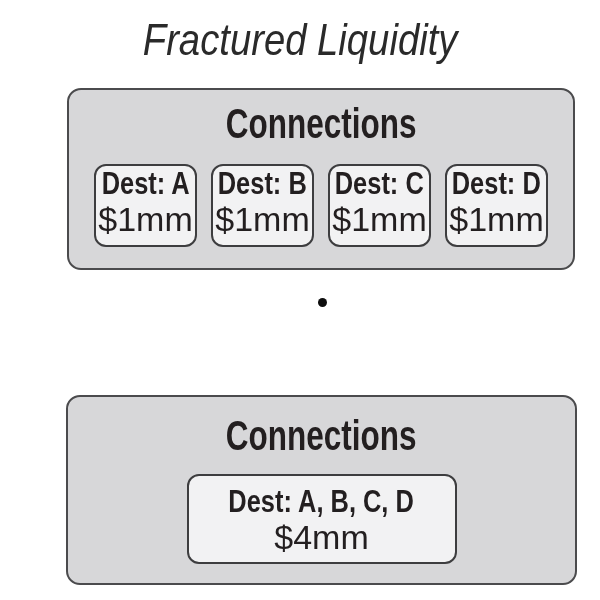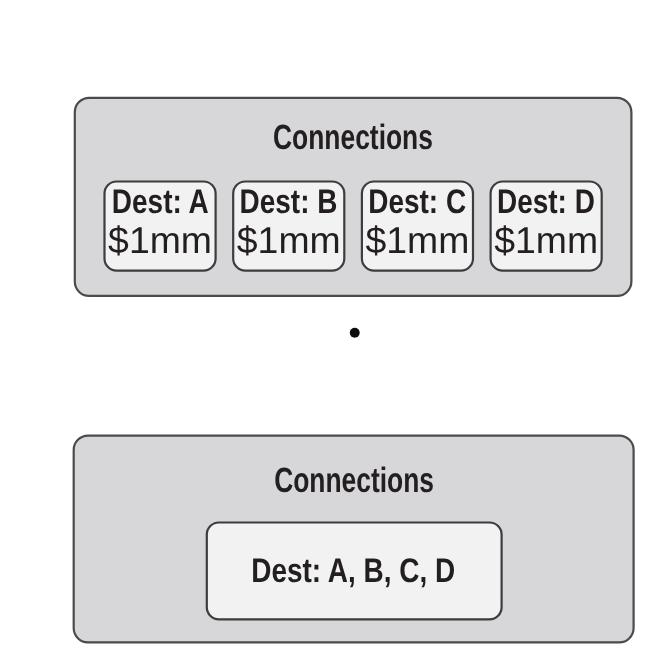--- a/index.html
+++ b/index.html
@@ -51,21 +51,21 @@
   }
   .panel-fractured { left: 67px; top: 88px;  width: 508px; height: 182px; }
   .panel-unified  { left: 66px; top: 395px; width: 511px; height: 190px; }
 
   .panel-title {
     position: absolute;
     left: 0;
     width: 100%;
     text-align: center;
     font-weight: bold;
-    font-size: 32px;
+    font-size: 42px;
     line-height: 48px;
     color: var(--text);
     white-space: nowrap;
   }
   .panel-fractured .panel-title { top: 10px; }
   .panel-unified  .panel-title { top: 15px; }
   .panel-title .squeeze {
     display: inline-block;
     transform: scaleX(0.75);
     transform-origin: center;
@@ -128,20 +128,23 @@
     height: 9px;
     border-radius: 50%;
     background: #0d0d0d;
   }
 </style>
 </head>
 <body>
 
 <div class="canvas">
 
+  <div class="section-title title-fractured">
+    <span class="squeeze">Fractured Liquidity</span>
+  </div>
 
   <div class="panel panel-fractured">
     <div class="panel-title">
       <span class="squeeze">Connections</span>
     </div>
     <div class="node-row">
       <div class="node">
         <div class="node-dest">Dest: A</div>
         <div class="node-amount">$1mm</div>
       </div>
@@ -162,16 +165,17 @@
 
   <div class="separator-dot"></div>
 
 
   <div class="panel panel-unified">
     <div class="panel-title">
       <span class="squeeze">Connections</span>
     </div>
     <div class="node-wide">
       <div class="node-dest">Dest: A, B, C, D</div>
+      <div class="node-amount">$4mm</div>
     </div>
   </div>
 
 </div>
 
 </body></html>

